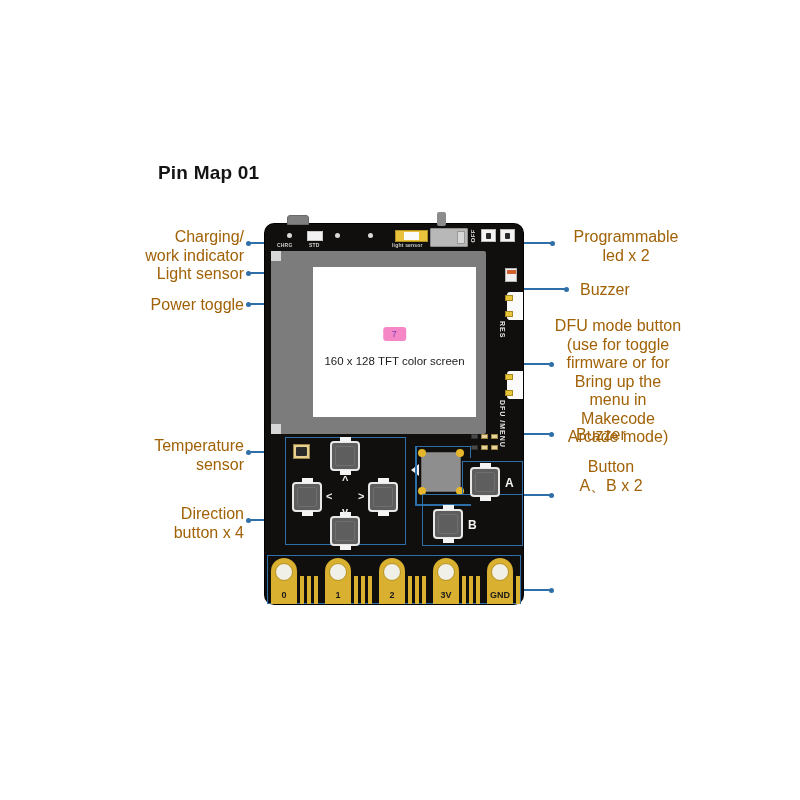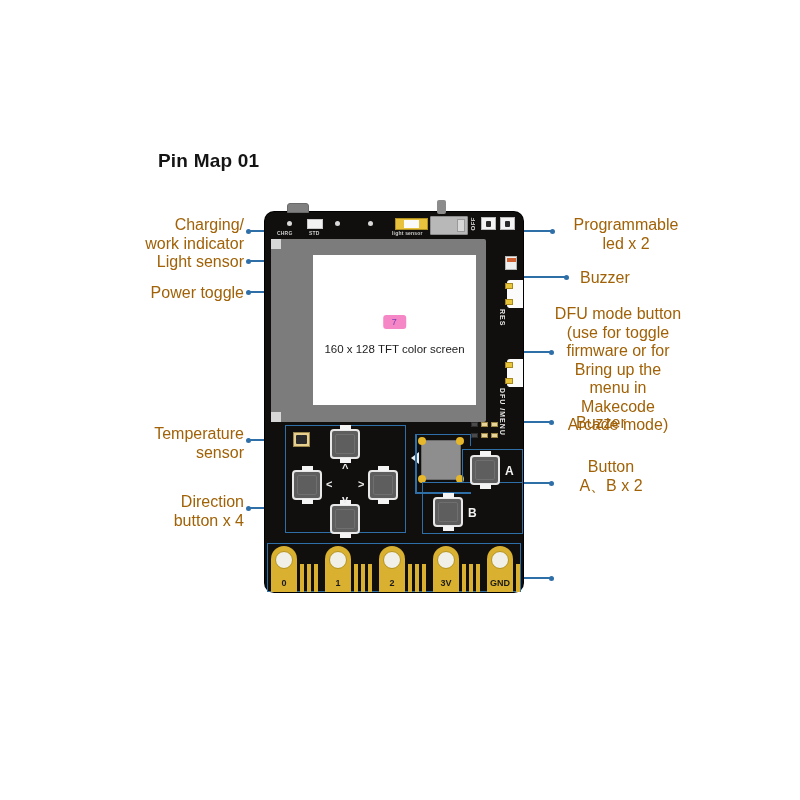--- a/index.html
+++ b/index.html
@@ -7,20 +7,21 @@
     padding: 0;
     background: #ffffff;
   }
   #page {
     position: relative;
     width: 800px;
     height: 720px;
     background: #ffffff;
     font-family: "Liberation Sans", sans-serif;
     overflow: hidden;
+    margin-top: 12px;
   }
 
   
   #title {
     position: absolute;
     left: 158px;
     top: 150px;
     font-size: 19px;
     font-weight: bold;
     color: #141414;
@@ -464,21 +465,21 @@
   <div class="callout-label center-align" style="left:542px; top:305px; width:152px;">DFU mode button
 (use for toggle
 firmware or for
 Bring up the
 menu in
 Makecode
 Arcade mode)</div>
 
   <div class="callout-label left-align" style="left:576px; top:414px; width:120px;">Buzzer</div>
 
-  <div class="callout-label center-align" style="left:556px; top:458px; width:110px;">Button
+  <div class="callout-label center-align" style="left:556px; top:446px; width:110px;">Button
 A、B x 2</div>
 
 
   <div id="board">
 
     <div class="usb-nub"></div>
     <div class="switch-stem"></div>
 
     <div class="top-strip">
 

